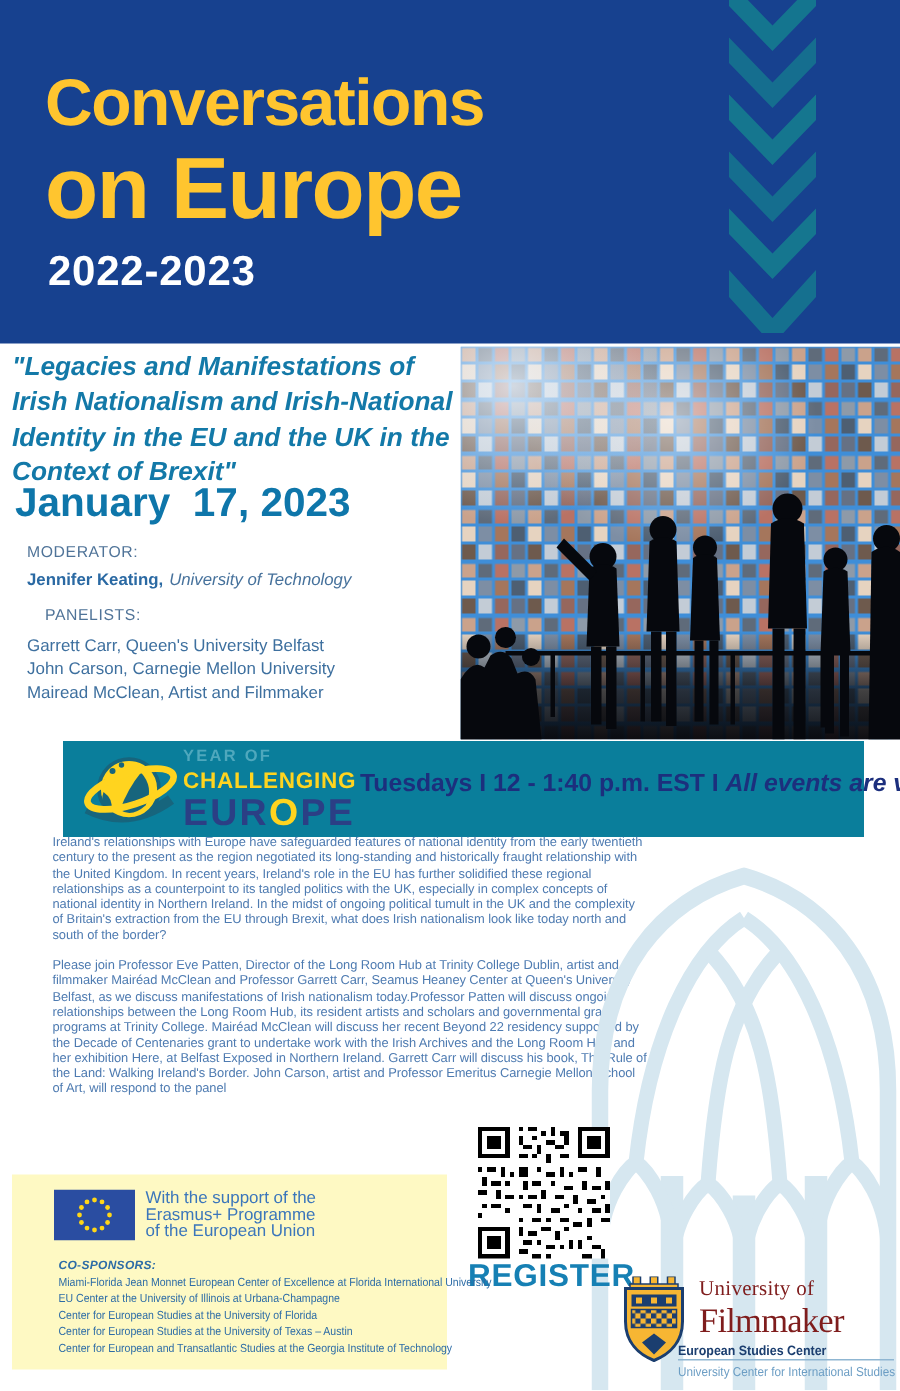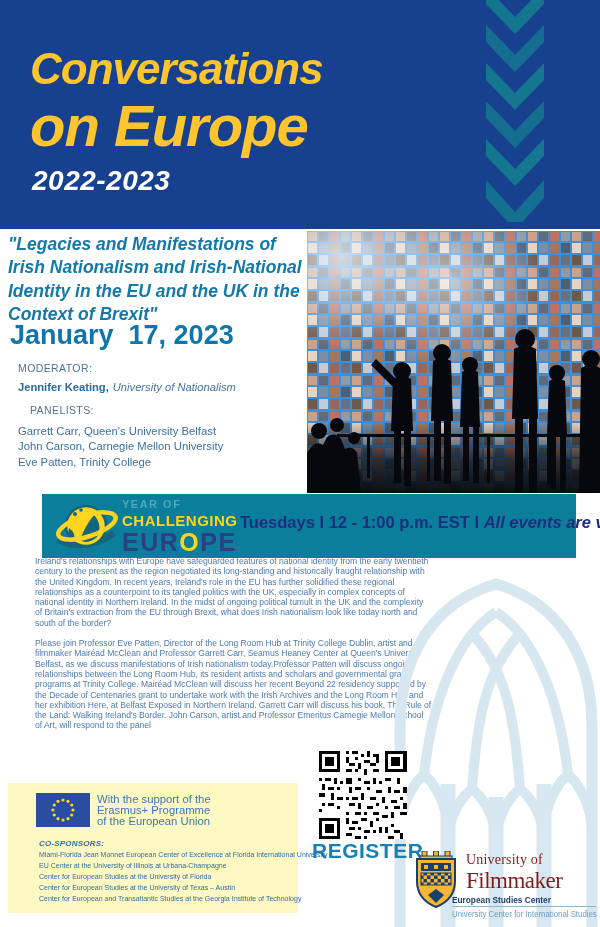--- a/index.html
+++ b/index.html
@@ -2,21 +2,21 @@
 <html><head>
 <meta charset="utf-8">
 <style>
   * { margin:0; padding:0; box-sizing:border-box; }
   html,body { background:#ffffff; }
   .poster {
     position:relative; width:600px; height:927px; overflow:hidden;
     background:#ffffff; font-family:"Liberation Sans", sans-serif;
   }
   
-  .header { position:absolute; left:0; top:0; width:600px; height:229px; background:#17418f;font-style:italic; }
+  .header { position:absolute; left:0; top:0; width:600px; height:229px; background:#17418f; }
   .title1 { position:absolute; left:30px; top:44px; font-size:44px; font-weight:700; letter-spacing:-1px; color:#ffc52f; }
   .title2 { position:absolute; left:30px; top:92px; font-size:58px; font-weight:700; letter-spacing:-1px; color:#ffc52f; }
   .season { position:absolute; left:32px; top:165px; font-size:28px; font-weight:700; color:#ffffff; letter-spacing:.5px; }
   .chevrons { position:absolute; left:486px; top:0; }
   
   .photo { position:absolute; left:307px; top:231px; width:293px; height:262px; }
   
   .quote { position:absolute; left:8px; top:233px; width:298px; font-size:17.5px; line-height:23.4px;
            font-weight:700; font-style:italic; color:#1379a8; }
   .date  { position:absolute; left:10px; top:320px; font-size:27px; font-weight:700; color:#0e76aa; white-space:pre; }
@@ -148,47 +148,47 @@
       <circle cx="284" cy="128" r="9"></circle>
       <path d="M274,137 Q284,130 293,137 L293,262 H272 Z"></path>
     </g>
   </svg>
 
   <div class="quote">"Legacies and Manifestations of Irish Nationalism and Irish-National Identity in the EU and the UK in the Context of Brexit"</div>
   <div class="date">January  17, 2023</div>
 
   <div class="small-label mod-label">MODERATOR:</div>
   <div class="mod-line">
-    <span class="mod-name">Jennifer Keating,</span><span class="mod-aff">University of Nationalism</span>
+    <span class="mod-name">Jennifer Keating,</span><span class="mod-aff">University of Technology</span>
   </div>
 
   <div class="small-label pan-label">PANELISTS:</div>
   <ul class="pan-list">
     <li>Garrett Carr, Queen's University Belfast</li>
     <li>John Carson, Carnegie Mellon University</li>
-    <li>Eve Patten, Trinity College</li>
+    <li>Mairead McClean, Artist and Filmmaker</li>
   </ul>
 
   <div class="banner">
     <svg class="globe" width="62" height="56" viewBox="0 0 62 56">
       <path d="M2,40 Q30,54 58,34" stroke="#17657d" stroke-width="7" fill="none"></path>
       <circle cx="30" cy="27" r="20" fill="#ffd41f" stroke="#17657d" stroke-width="2.5"></circle>
       <path d="M38,16 q9,10 3,22 q-9,8 -17,3 q5,-14 14,-25 Z" fill="#17657d"></path>
       <path d="M13,29 q7,5 5,12 q-8,-2 -5,-12 Z" fill="#17657d"></path>
       <circle cx="19" cy="15" r="2" fill="#17657d"></circle>
         <circle cx="25" cy="11" r="1.8" fill="#17657d"></circle>
       <circle cx="15" cy="22" r="1.6" fill="#17657d"></circle>
       <ellipse cx="31" cy="27" rx="30" ry="10.5" fill="none" stroke="#ffd41f" stroke-width="4.5" transform="rotate(-18 31 27)"></ellipse>
     </svg>
     <div class="logo-text">
       <div class="logo-yearof">YEAR OF</div>
       <div class="logo-chal">CHALLENGING</div>
       <div class="logo-europe"><span>EUR</span><span class="o">O</span><span>PE</span></div>
     </div>
-    <div class="sched"><span>Tuesdays I 12 - 1:00 p.m. EST I </span><span class="em">All events are virtual</span></div>
+    <div class="sched"><span>Tuesdays I 12 - 1:40 p.m. EST I </span><span class="em">All events are virtual</span></div>
   </div>
 
   <div class="body-text">
     <p>Ireland's relationships with Europe have safeguarded features of national identity from the early twentieth century to the present as the region negotiated its long-standing and historically fraught relationship with the United Kingdom.  In recent years, Ireland's role in the EU has further solidified these regional relationships as a counterpoint to its tangled politics with the UK, especially in complex concepts of national identity in Northern Ireland.  In the midst of ongoing political tumult in the UK and the complexity of Britain's extraction from the EU through Brexit, what does Irish nationalism look like today north and south of the border?</p>
     <p>Please join Professor Eve Patten, Director of the Long Room Hub at Trinity College Dublin, artist and filmmaker Mairéad McClean and Professor Garrett Carr, Seamus Heaney Center at Queen's University Belfast, as we discuss manifestations of Irish nationalism today.Professor Patten will discuss ongoing relationships between the Long Room Hub, its resident artists and scholars and governmental grant programs at Trinity College.  Mairéad McClean will discuss her recent Beyond 22 residency supported by the Decade of Centenaries grant to undertake work with the Irish Archives and the Long Room Hub and her exhibition Here, at Belfast Exposed in Northern Ireland.  Garrett Carr will discuss his book, The Rule of the Land:  Walking Ireland's Border.  John Carson, artist and Professor Emeritus Carnegie Mellon School of Art, will respond to the panel</p>
   </div>
 
   <svg class="window" width="205" height="355" viewBox="0 0 205 355">
     <g stroke="#d6e7f0" fill="none">
       <path d="M7,355 L7,155 C7,75 48,28 103,12 C158,28 199,75 199,155 L199,355" stroke-width="11"></path>

